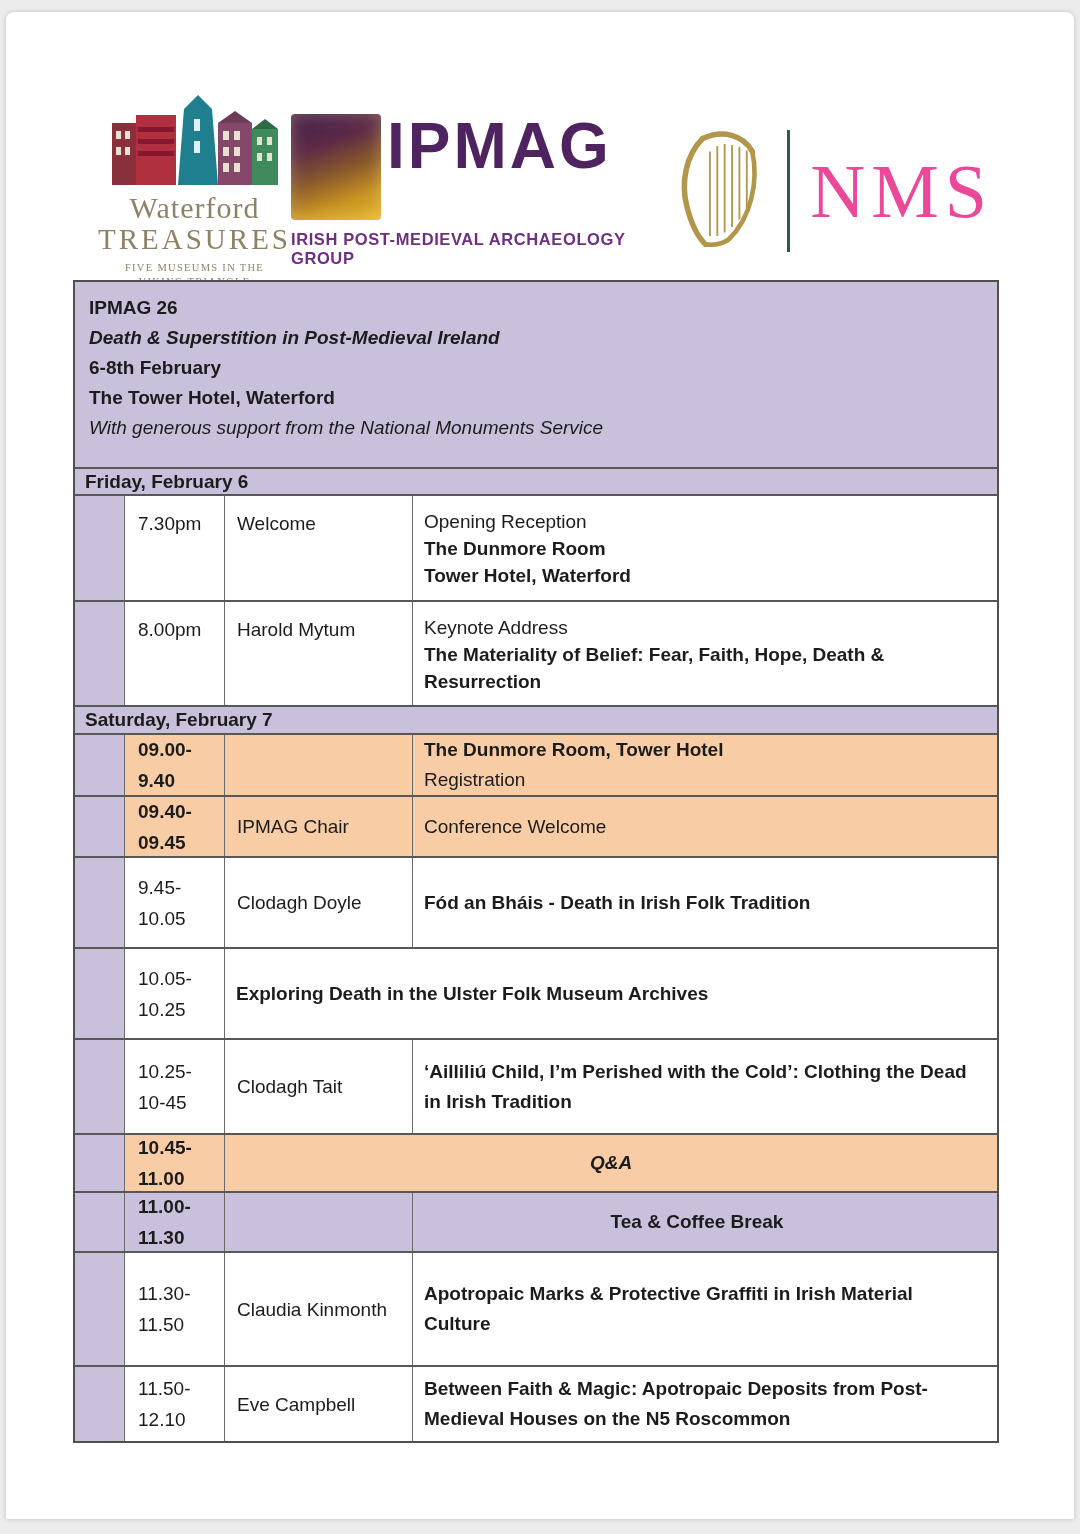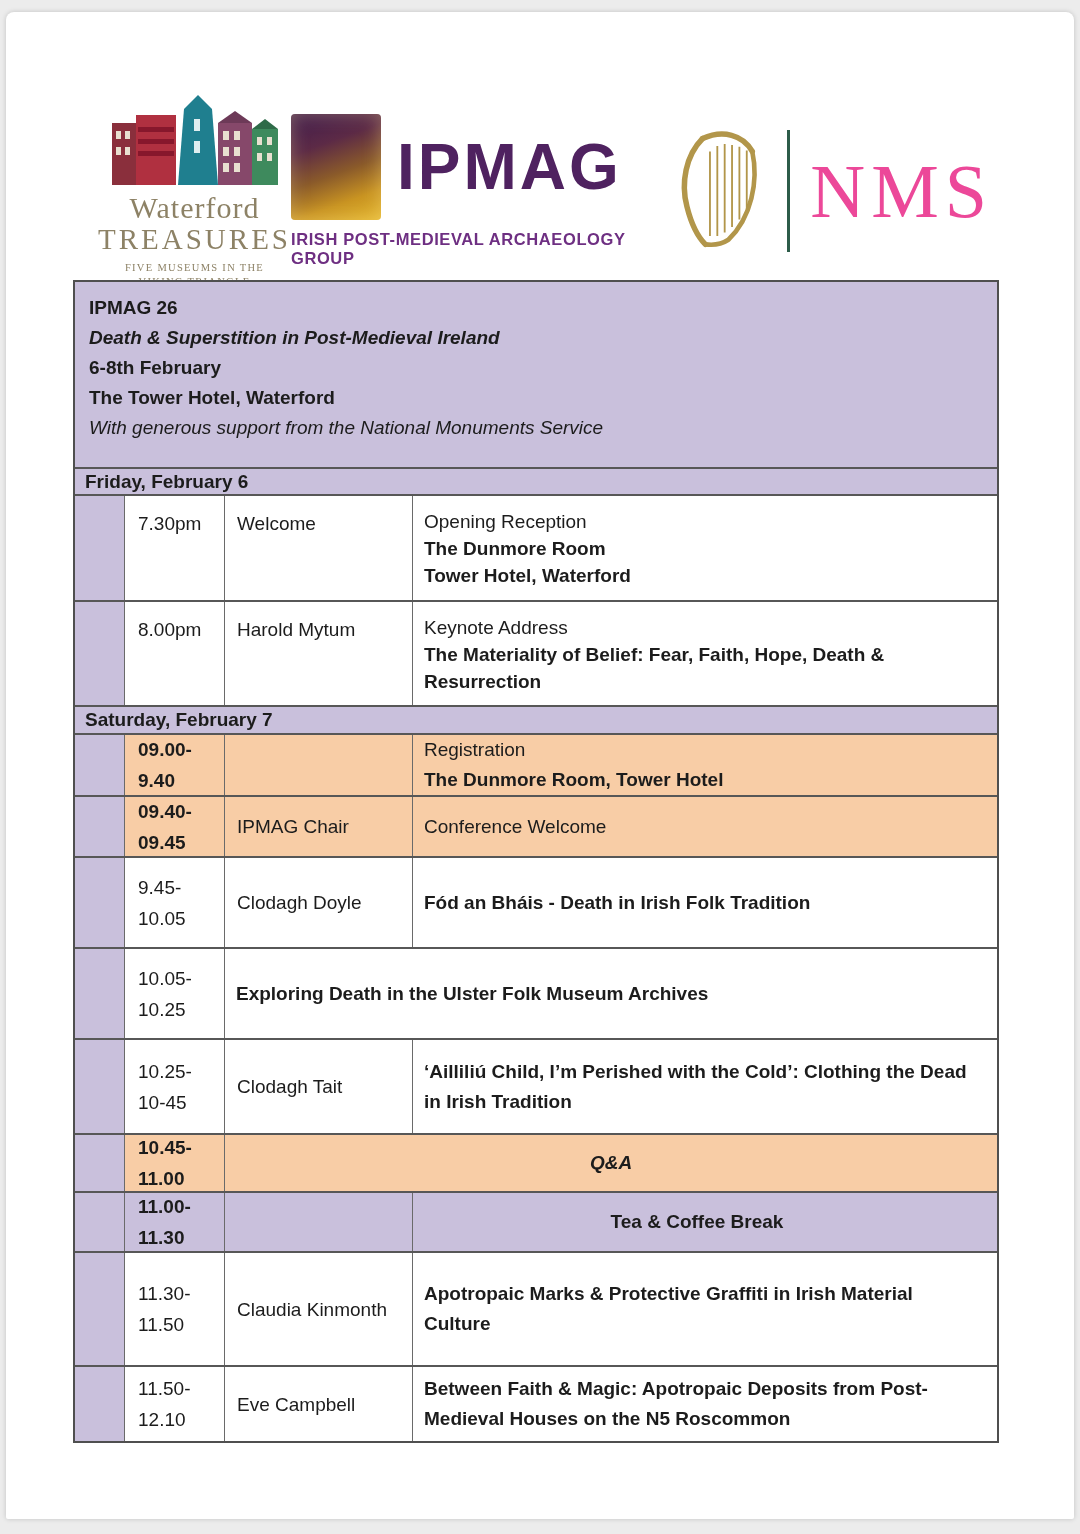--- a/index.html
+++ b/index.html
@@ -22,21 +22,21 @@
   .logo-bar {
     position:absolute; left:92px; top:104px; width:895px; height:150px;
     display:flex; align-items:center; justify-content:space-between;
   }
   .wt-logo { width:195px; text-align:center; color:#8d8266; font-family:"Liberation Serif", serif; }
   .wt-name { font-size:30px; letter-spacing:1px; margin-top:2px; }
   .wt-treasures { font-size:29px; letter-spacing:3px; margin-top:-2px; }
   .wt-tagline { font-size:10.5px; letter-spacing:1.3px; line-height:1.35; margin-top:5px; }
 
   .ipmag-logo { display:flex; flex-direction:column; align-items:flex-start; }
-  .ipmag-top { display:flex; align-items:center; gap:16px; }
+  .ipmag-top { display:flex; gap:6px; }
   .ipmag-mark {
     width:90px; height:106px; border-radius:4px;
     background:linear-gradient(160deg,#3f1c4e 0%,#5c2a46 30%,#8a5a2a 55%,#c99422 78%,#e3b52c 100%);
     box-shadow:inset 0 0 18px rgba(255,230,150,.35);
   }
   .ipmag-text { font-size:64px; font-weight:700; color:#4f2260; letter-spacing:3px; line-height:1; }
   .ipmag-tagline { font-size:16.5px; font-weight:700; color:#6e2f82; letter-spacing:.6px; margin-top:10px; }
 
   .nms-logo { display:flex; align-items:center; gap:20px; }
   .nms-divider { width:3px; height:122px; background:#2d5c49; }
@@ -206,22 +206,22 @@
     <div class="t-row sat orange" style="height:62px">
       <div class="c-strip"></div>
       <div class="c-time b">
         <div class="tl">09.00-</div>
         <div class="tl">9.40</div>
       </div>
       <div class="c-speaker">
         <div class="tl"></div>
       </div>
       <div class="c-desc">
+        <div class="dl b">The Dunmore Room, Tower Hotel</div>
         <div class="dl">Registration</div>
-        <div class="dl b">The Dunmore Room, Tower Hotel</div>
       </div>
     </div>
 
     <div class="t-row sat orange" style="height:61px">
       <div class="c-strip"></div>
       <div class="c-time b">
         <div class="tl">09.40-</div>
         <div class="tl">09.45</div>
       </div>
       <div class="c-speaker">

